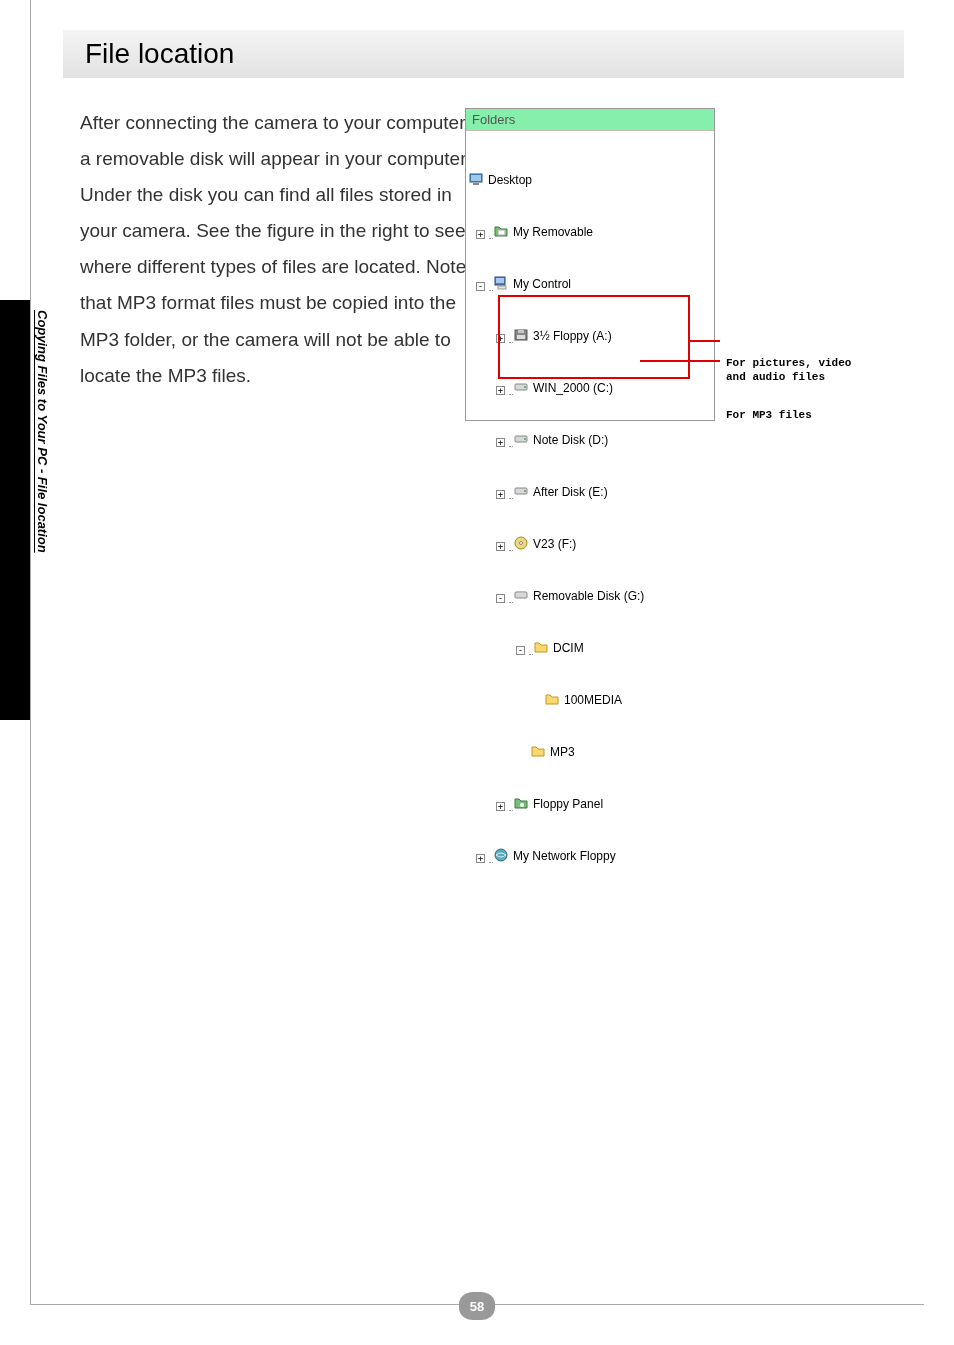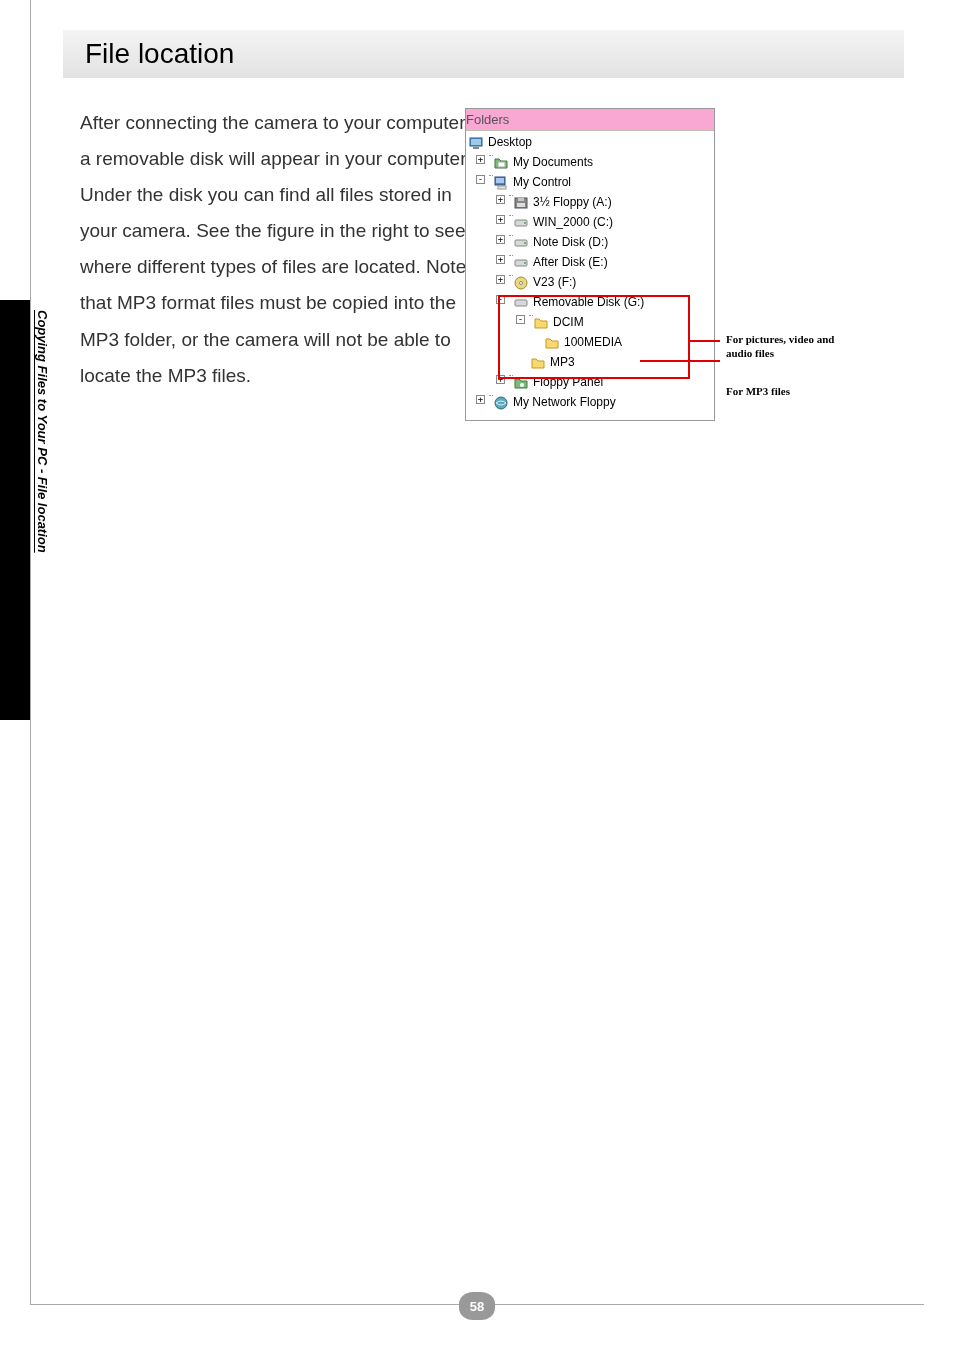--- a/index.html
+++ b/index.html
@@ -70,41 +70,42 @@
     .figure {
       position: absolute;
       left: 465px;
       top: 108px;
       width: 250px;
       height: 313px;
       background: #ece9d8;
       border: 1px solid #999;
     }
     .figure-header {
-      background: #f9a8d4;
+      background: #86efac;
       border-bottom: 1px solid #c0c0b0;
-      padding: 3px 0;
+      padding: 3px 6px;
       font-family: Tahoma, sans-serif;
       font-size: 13px;
       color: #555;
     }
     .tree {
       background: #fff;
       height: 289px;
       padding: 4px 2px;
       font-family: Tahoma, sans-serif;
       font-size: 12px;
       color: #000;
       position: relative;
     }
     .tree-row {
       display: flex;
-      align-items: flex-start;
+      align-items: flex-end;
       height: 20px;
       white-space: nowrap;
+      margin-top: 32px;
     }
     .tree-row .spacer { display: inline-block; }
     .expander {
       width: 9px;
       height: 9px;
       border: 1px solid #888;
       display: inline-flex;
       align-items: center;
       justify-content: center;
       font-size: 9px;
@@ -143,25 +144,26 @@
       border: 2px solid #e00000;
       pointer-events: none;
     }
     .callout-line {
       position: absolute;
       height: 2px;
       background: #e00000;
     }
     .callout-text {
       position: absolute;
-      font-family: Liberation Serif, serif;
+      font-family: Liberation Mono, monospace;
       font-size: 11px;
       font-weight: bold;
       color: #000;
       line-height: 1.3;
+      margin-top: 24px;
     }
     .page-number-badge {
       position: absolute;
       left: 50%;
       bottom: 25px;
       transform: translateX(-50%);
       width: 36px;
       height: 28px;
       background: #999;
       border-radius: 14px / 12px;
@@ -204,21 +206,21 @@
     <div class="tree-row">
       <span class="spacer" style="width:8px"></span>
       <span class="expander">+</span>
       <span class="dotted-h" style="width:4px"></span>
       <span class="icon icon-mydocs">
         <svg width="16" height="16" viewBox="0 0 16 16">
             <path d="M2 4 L6 4 L8 6 L14 6 L14 13 L2 13 Z" fill="#7aba7a" stroke="#3a7a3a"></path>
             <rect x="5" y="7" width="7" height="5" fill="#fff" stroke="#aaa"></rect>
           </svg>
       </span>
-      <span>My Documents</span>
+      <span>My Removable</span>
     </div>
 
     <div class="tree-row">
       <span class="spacer" style="width:8px"></span>
       <span class="expander">-</span>
       <span class="dotted-h" style="width:4px"></span>
       <span class="icon icon-mycomputer">
         <svg width="16" height="16" viewBox="0 0 16 16">
             <rect x="2" y="2" width="10" height="8" fill="#5a80c0" stroke="#2a4a7a"></rect>
             <rect x="3" y="3" width="8" height="5" fill="#a8c8f0"></rect>

